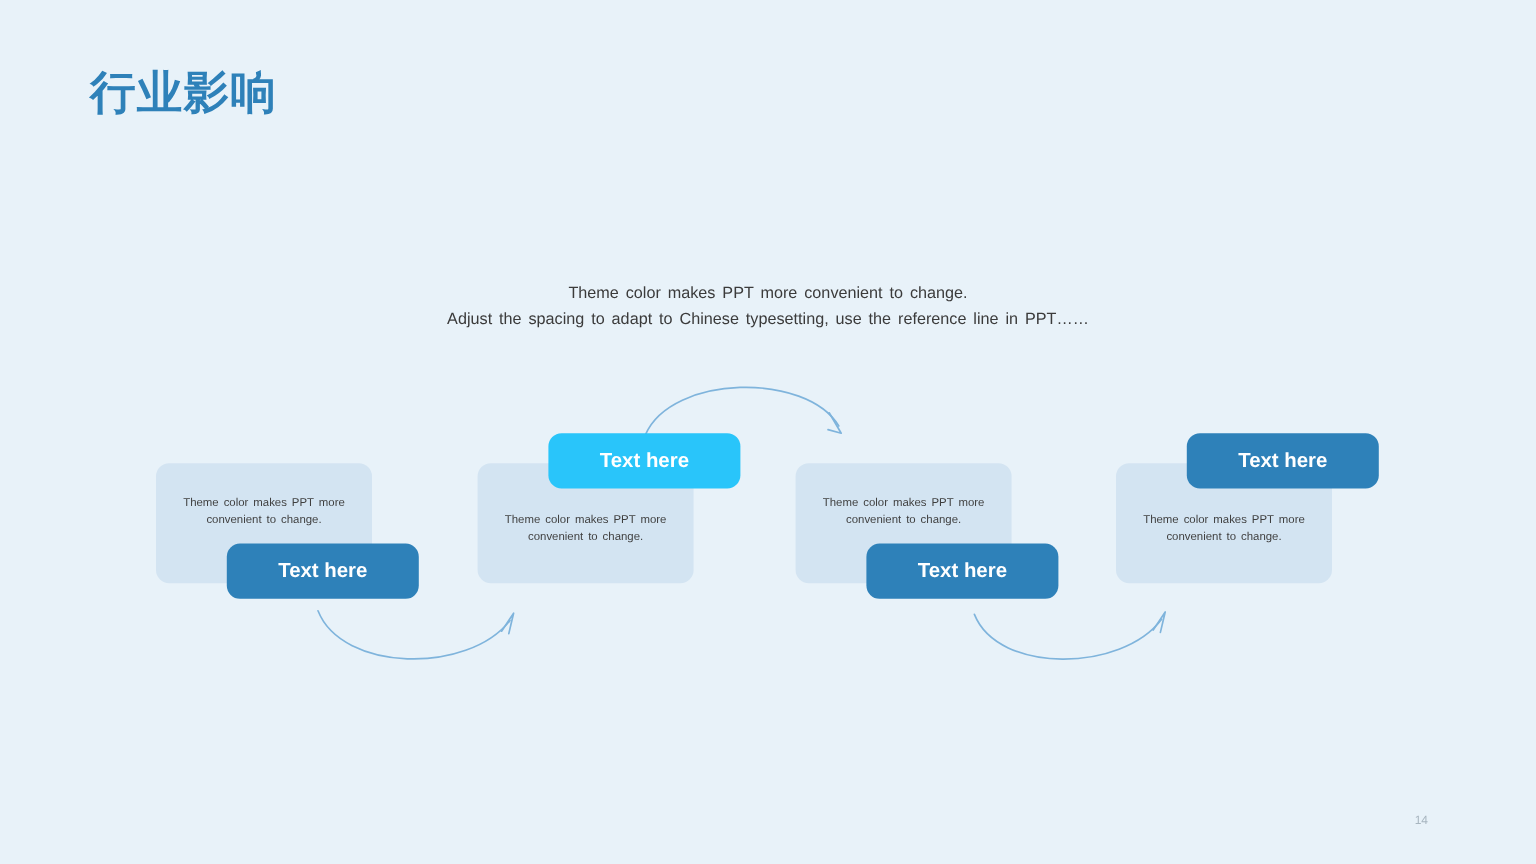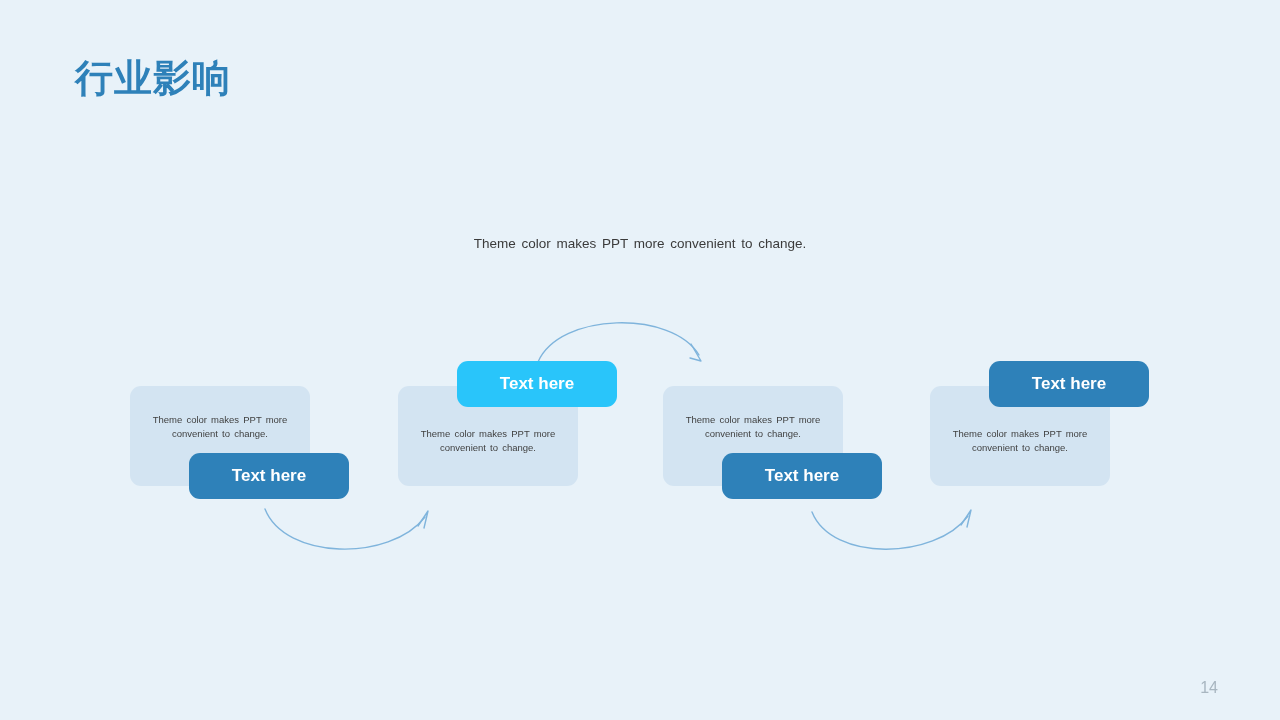--- a/index.html
+++ b/index.html
@@ -106,35 +106,36 @@
   .card.variant-bottom .card-button { left: 59px; top: 67px; }
 
   
   .card.variant-top .card-panel { left: 0; top: 25px; }
   .card.variant-top .card-panel-text { top: 66px; }
   .card.variant-top .card-button { left: 59px; top: 0px; }
 
   
   #page-number {
     position: absolute;
-    right: 58px;
+    right: 86px;
     top: 679px;
-    font-size: 16px;
+    font-size: 10px;
     color: #a8b6c0;
   }
 </style>
 </head>
 <body>
 
 <div id="slide">
 
   <div id="page-title">行业影响</div>
 
   <div id="subtitle">
     <span class="sub-line">Theme  color makes PPT more convenient  to change.</span>
+    <span class="sub-line">Adjust the spacing to adapt to Chinese typesetting, use the reference line in PPT……</span>
   </div>
 
   <svg id="arrows-layer" viewBox="0 0 1280 720" width="1280" height="720">
 
     <g>
       <path d="M 265 509 C 285 560, 390 562, 425 517" fill="none" stroke="#7fb4dc" stroke-width="1.4" stroke-linecap="round"></path>
       <path d="M 418 526 L 428 511 L 424 528" fill="none" stroke="#7fb4dc" stroke-width="1.4" stroke-linecap="round" stroke-linejoin="round"></path>
     </g>
 
     <g>

